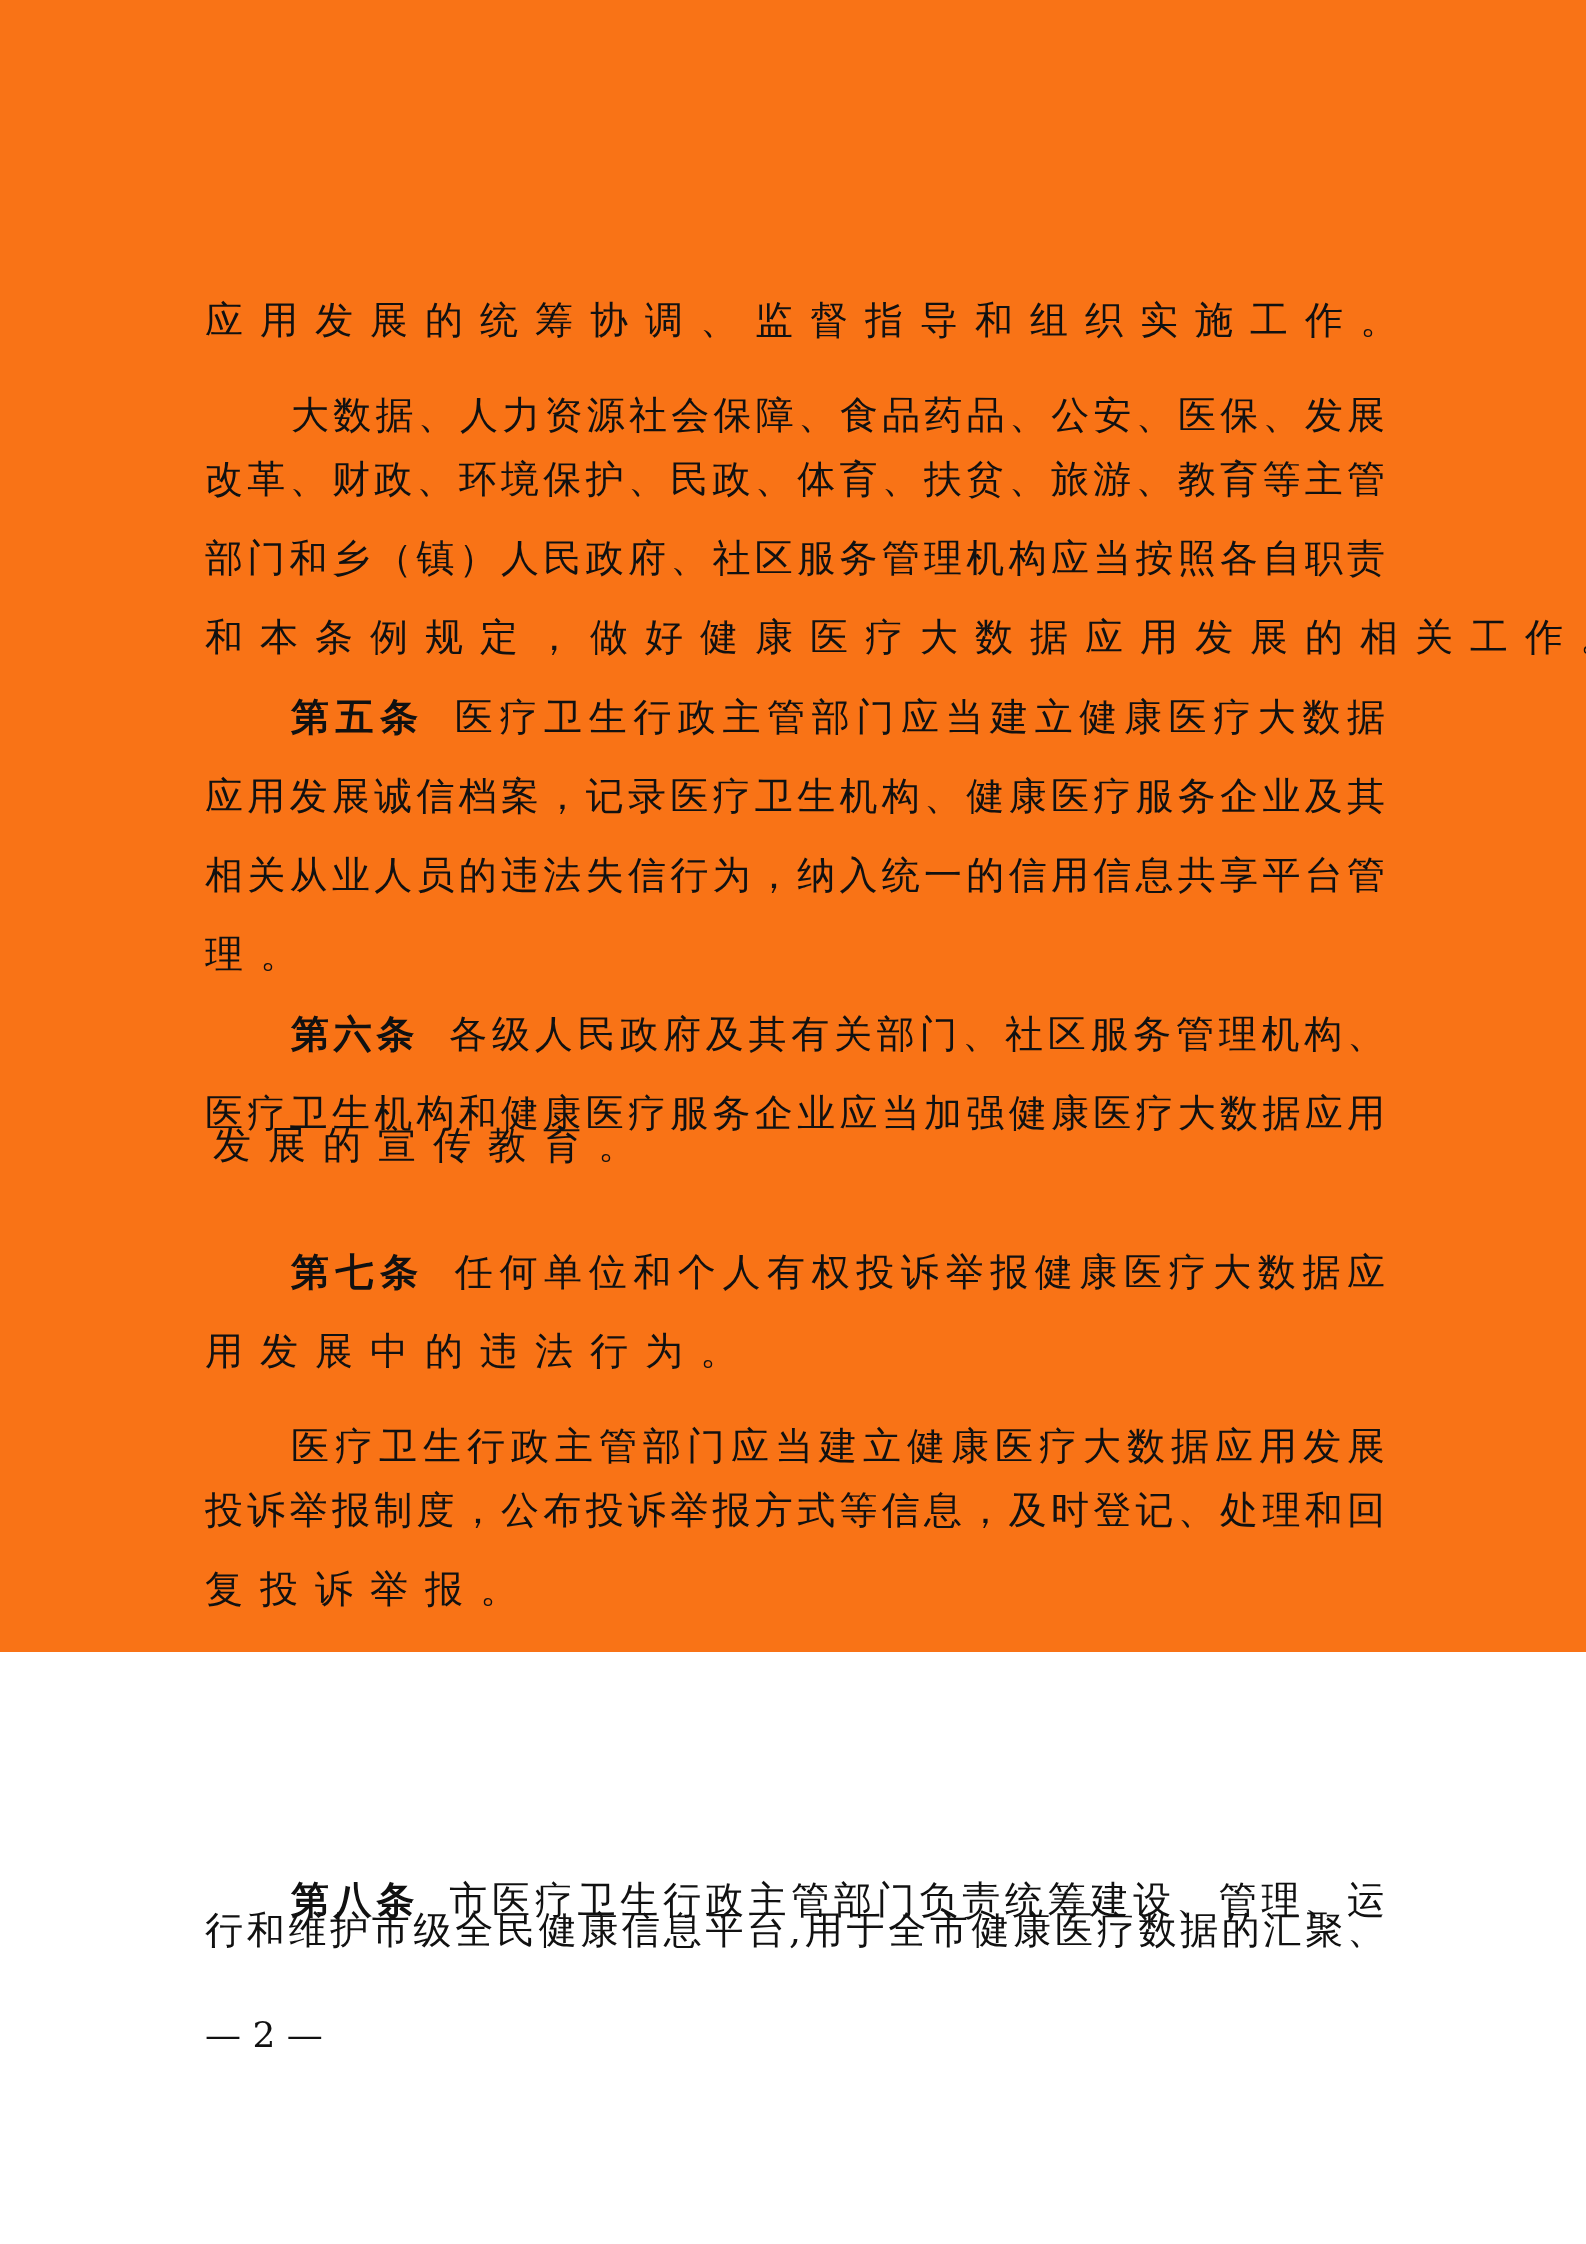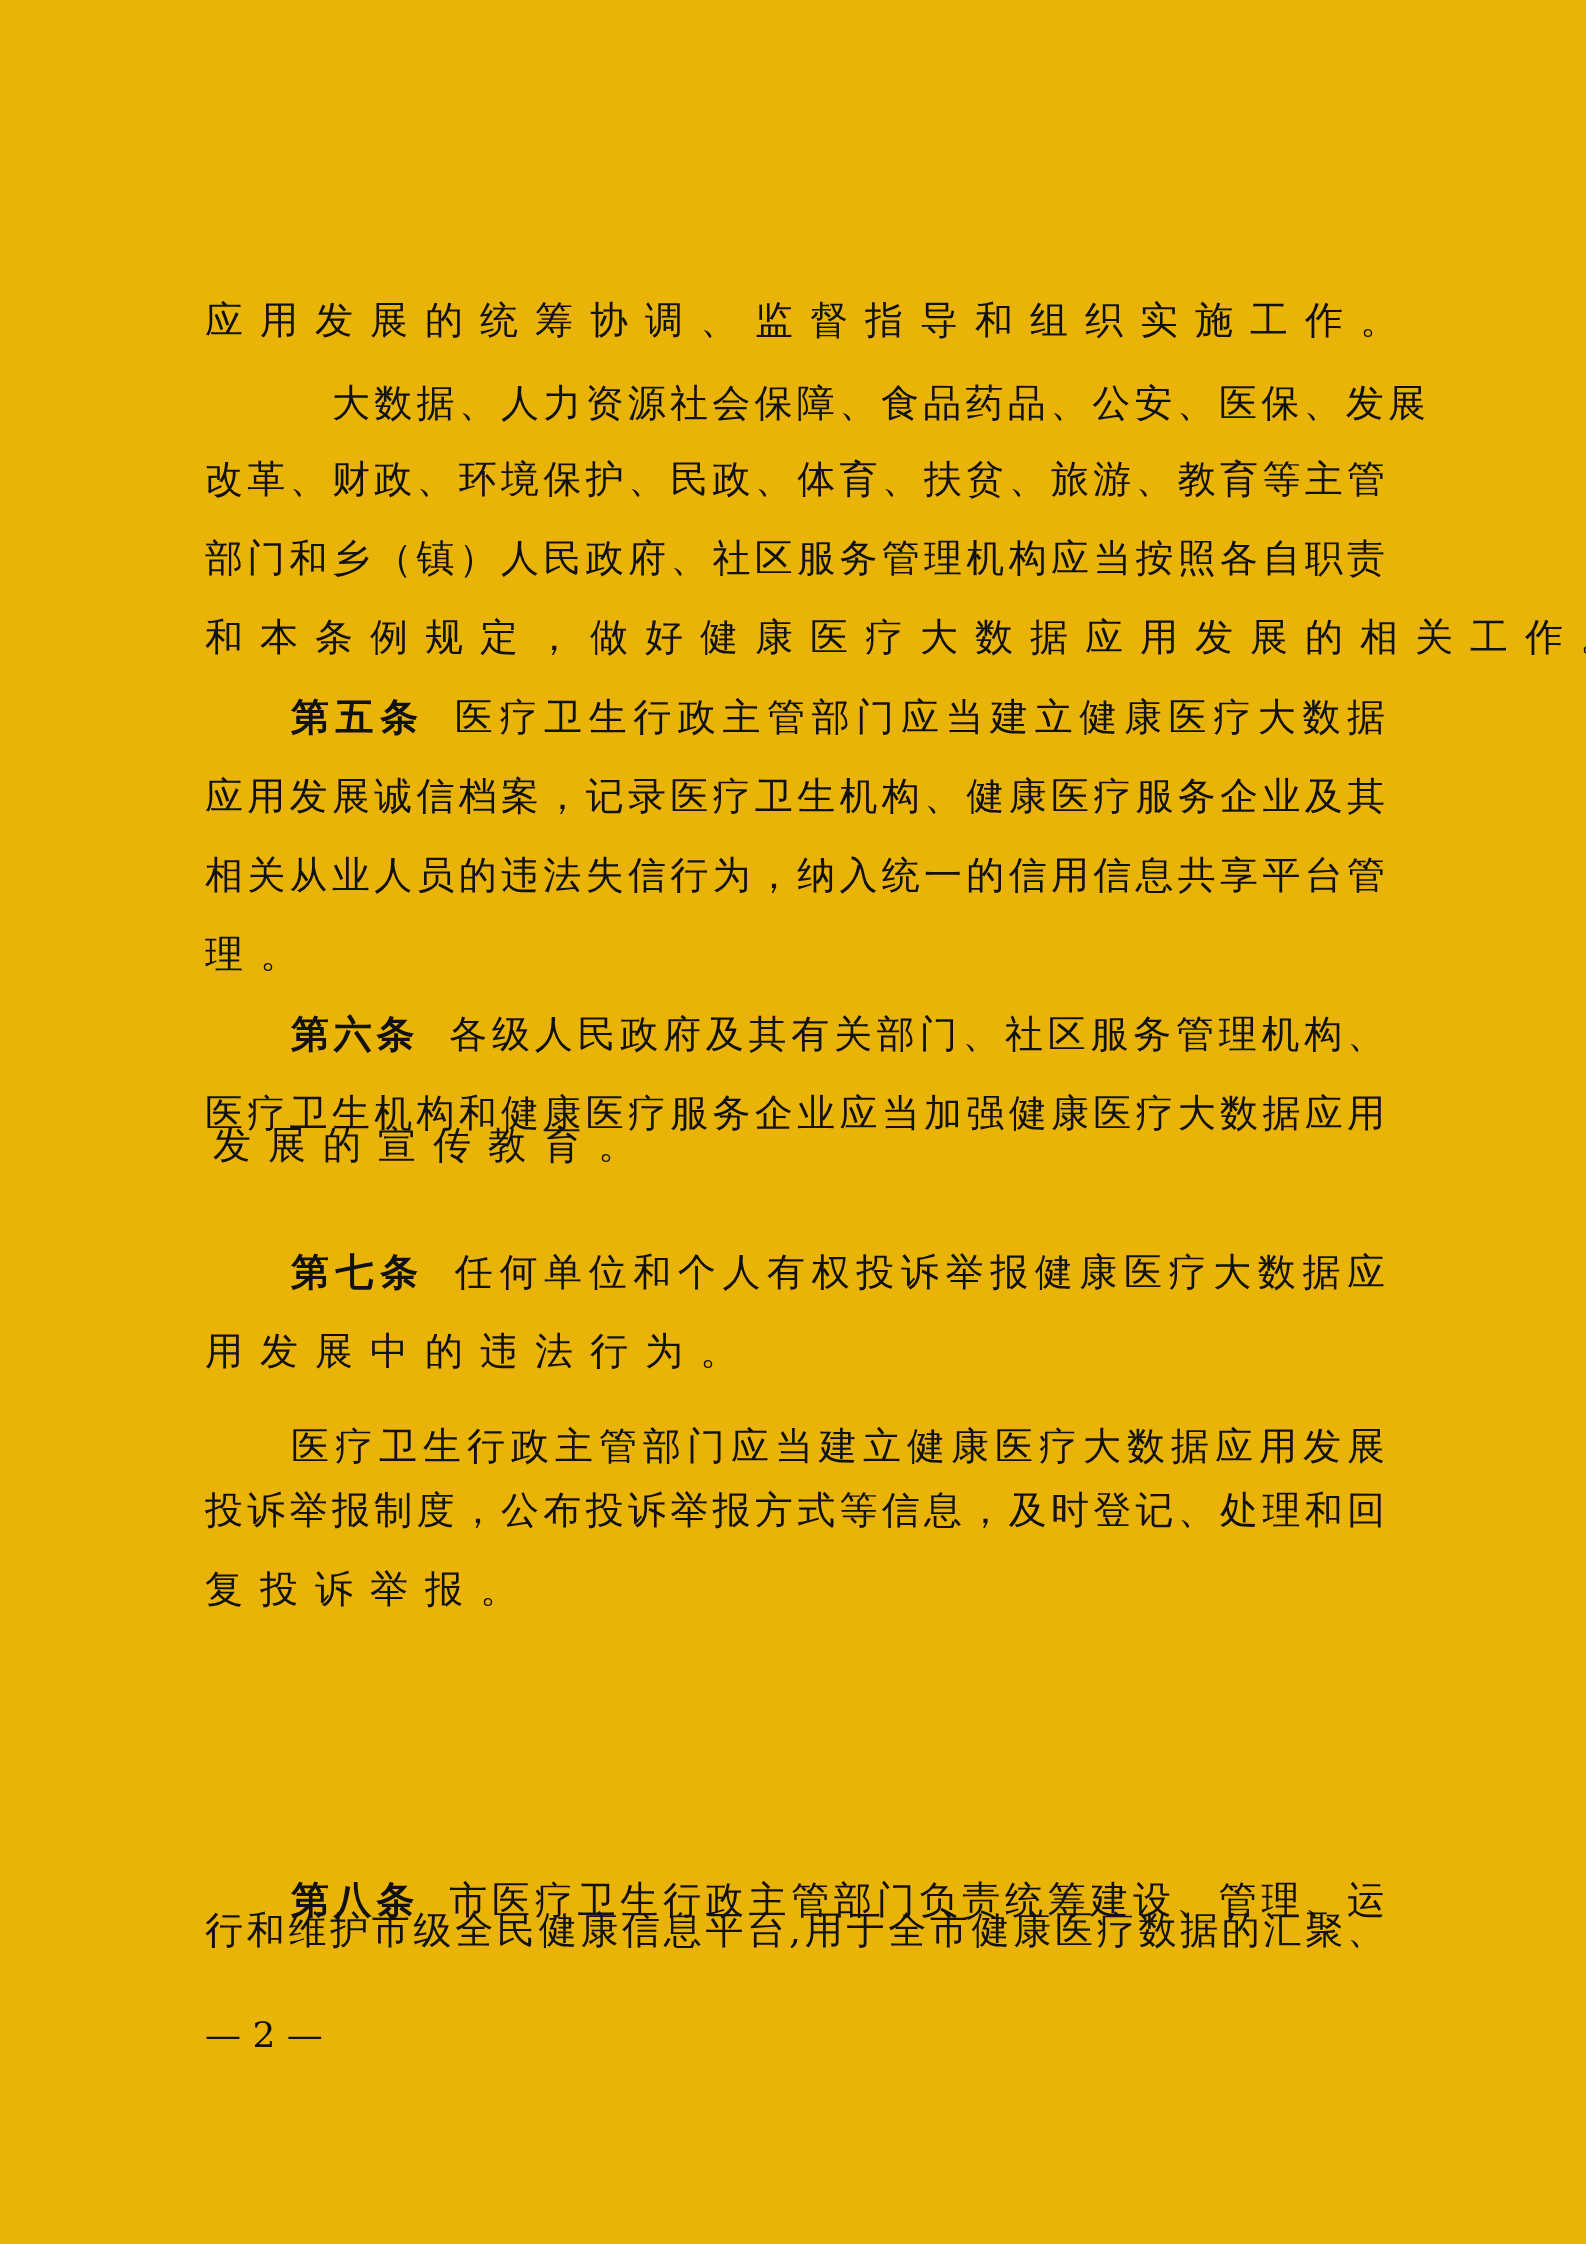--- a/index.html
+++ b/index.html
@@ -1,35 +1,35 @@
 <!DOCTYPE html>
 <html><head>
 <meta charset="utf-8">
 <style>
   html, body { margin:0; padding:0; background:#ffffff; }
   body { width:1586px; height:2244px; position:relative; overflow:hidden;
          font-family:"DejaVu Serif","Liberation Serif",serif; color:#111; }
-  .page { position:absolute; left:0; top:0; width:1586px; height:2244px; background:#eab308; }
+  .page { position:absolute; left:0; top:0; width:1586px; height:1652px; background:#f97316; }
   .line { position:absolute; left:205px; width:1180px; height:60px; line-height:60px;
           font-size:38px; white-space:nowrap; text-align:justify; text-align-last:justify;
           letter-spacing:0; }
   .line.last { text-align-last:left; letter-spacing:17px; }
   .indent { left:291px; width:1094px; }
   .bold { font-family:"DejaVu Sans","Liberation Sans",sans-serif; font-weight:bold; margin-right:30px;margin-top:44px; }
   .heading { position:absolute; left:0; width:1586px; text-align:center; font-size:40px;
              font-family:"DejaVu Sans","Liberation Sans",sans-serif; font-weight:bold; height:60px; line-height:60px; }
   .pagenum { position:absolute; left:205px; font-size:36px; height:50px; line-height:50px; }
 </style>
 </head>
 <body>
 
 <div class="page">
   <div id="lines">
       <div class="line last" style="top: 290px;"><span>应用发展的统筹协调、监督指导和组织实施工作。</span></div>
-      <div class="line indent" style="top: 373px; margin-left: 41px;"><span>大数据、人力资源社会保障、食品药品、公安、医保、发展</span></div>
+      <div class="line indent" style="top: 385px;"><span>大数据、人力资源社会保障、食品药品、公安、医保、发展</span></div>
       <div class="line" style="top: 448.6px;"><span>改革、财政、环境保护、民政、体育、扶贫、旅游、教育等主管</span></div>
       <div class="line" style="top: 527.9px;"><span>部门和乡（镇）人民政府、社区服务管理机构应当按照各自职责</span></div>
       <div class="line last" style="top: 607.2px;"><span>和本条例规定，做好健康医疗大数据应用发展的相关工作。</span></div>
       <div class="line indent" style="top: 686.5px;"><span class="bold">第五条</span><span>医疗卫生行政主管部门应当建立健康医疗大数据</span></div>
       <div class="line" style="top: 765.8px;"><span>应用发展诚信档案，记录医疗卫生机构、健康医疗服务企业及其</span></div>
       <div class="line" style="top: 845.1px;"><span>相关从业人员的违法失信行为，纳入统一的信用信息共享平台管</span></div>
       <div class="line last" style="top: 924.4px;"><span>理。</span></div>
       <div class="line indent" style="top: 1003.7px;"><span class="bold">第六条</span><span>各级人民政府及其有关部门、社区服务管理机构、</span></div>
       <div class="line" style="top: 1083px;"><span>医疗卫生机构和健康医疗服务企业应当加强健康医疗大数据应用</span></div>
       <div class="line last" style="top: 1115px; margin-left: 8px;"><span>发展的宣传教育。</span></div>

